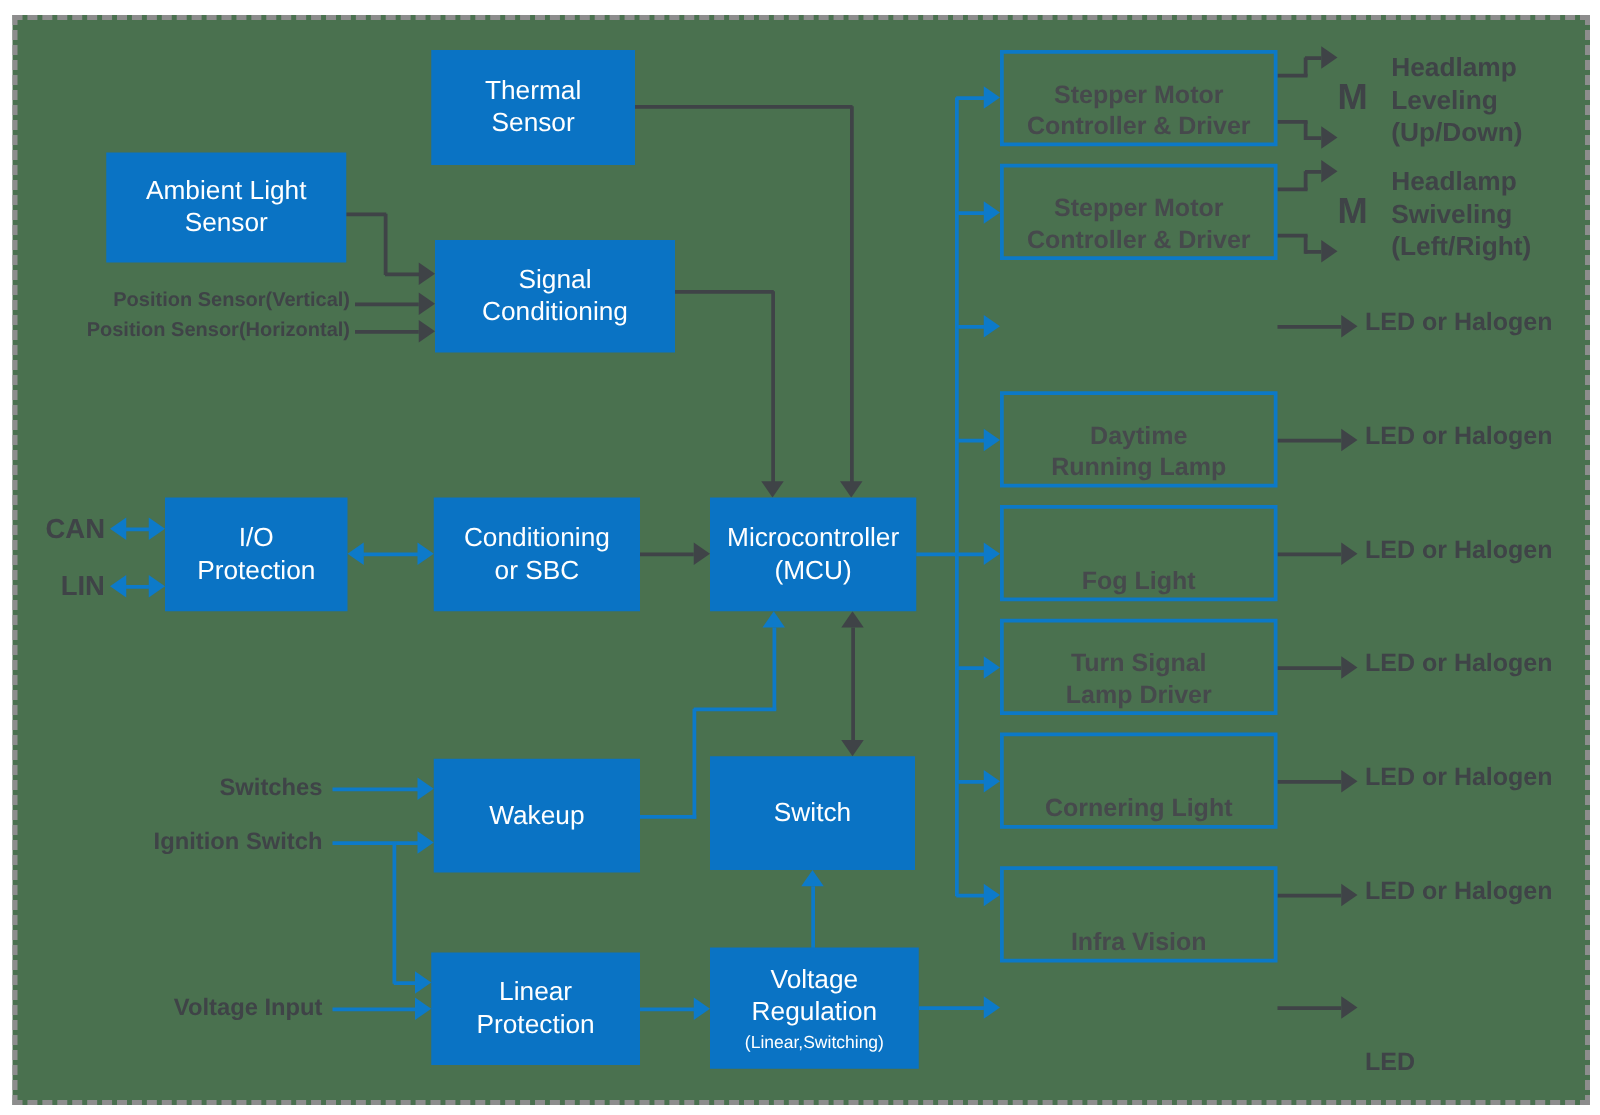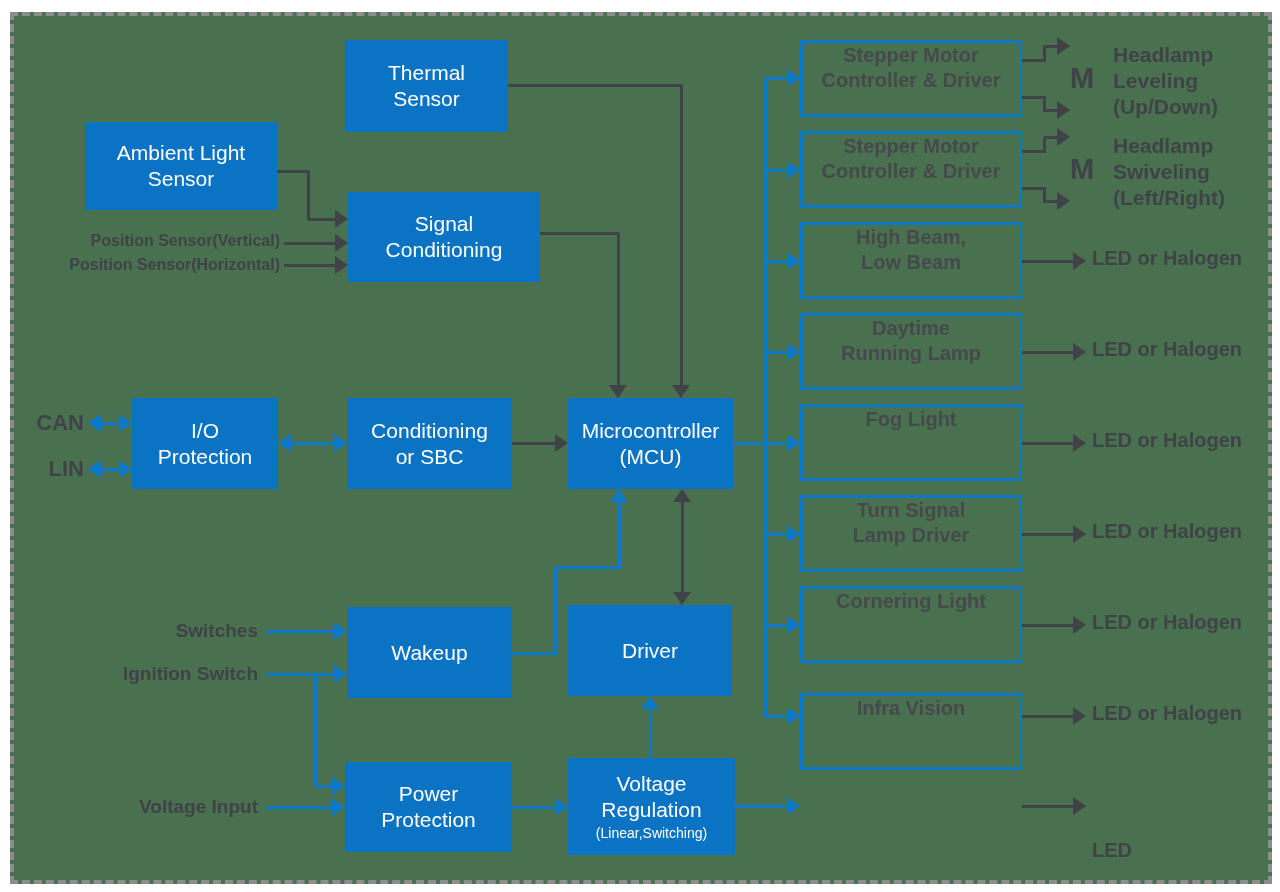--- a/index.html
+++ b/index.html
@@ -13,21 +13,21 @@
   }
   .bluebox{
     position:absolute;background:#0a73c4;color:#ffffff;
     display:flex;flex-direction:column;align-items:center;justify-content:center;
     text-align:center;font-size:21px;line-height:26px;white-space:pre-line;
   }
   .bluebox .sub{font-size:14px;line-height:17px;margin-top:2px;white-space:nowrap;}
   .module{
     position:absolute;left:800px;width:222px;height:77px;box-sizing:border-box;
     border:3px solid #0c79c7;color:#46494c;font-weight:700;
-    display:flex;align-items:flex-start;justify-content:center;text-align:center;
+    display:flex;align-items:flex-end;justify-content:center;text-align:center;
     font-size:20px;line-height:25px;white-space:pre-line;
   }
   .lbl{
     position:absolute;color:#3f4347;font-weight:700;white-space:pre-line;
   }
   .lbl.right{text-align:right;}
   .seg{position:absolute;}
   .seg.b{background:#0d7ac9;}
   .seg.d{background:#3f4347;}
   .arr{position:absolute;width:0;height:0;}
@@ -144,35 +144,33 @@
 Sensor</span></div>
   <div class="bluebox" style="left:348px;top:192px;width:192px;height:90px;"><span>Signal
 Conditioning</span></div>
   <div class="bluebox" style="left:132px;top:398px;width:146px;height:91px;"><span>I/O
 Protection</span></div>
   <div class="bluebox" style="left:347px;top:398px;width:165px;height:91px;"><span>Conditioning
 or SBC</span></div>
   <div class="bluebox" style="left:568px;top:398px;width:165px;height:91px;"><span>Microcontroller
 (MCU)</span></div>
   <div class="bluebox" style="left:347px;top:607px;width:165px;height:91px;"><span>Wakeup</span></div>
-  <div class="bluebox" style="left:568px;top:605px;width:164px;height:91px;"><span>Driver</span></div>
-  <div class="bluebox" style="left:345px;top:762px;width:167px;height:90px;"><span>Power
+  <div class="bluebox" style="left:568px;top:605px;width:164px;height:91px;"><span>Switch</span></div>
+  <div class="bluebox" style="left:345px;top:762px;width:167px;height:90px;"><span>Linear
 Protection</span></div>
   <div class="bluebox" style="left:568px;top:758px;width:167px;height:97px;">
     <span>Voltage
 Regulation</span>
     <span class="sub">(Linear,Switching)</span>
   </div>
 
   <div class="module" style="top:40px;"><span>Stepper Motor
 Controller &amp; Driver</span></div>
   <div class="module" style="top:131px;"><span>Stepper Motor
 Controller &amp; Driver</span></div>
-  <div class="module" style="top:222px;"><span>High Beam,
-Low Beam</span></div>
   <div class="module" style="top:313px;"><span>Daytime
 Running Lamp</span></div>
   <div class="module" style="top:404px;"><span>Fog Light</span></div>
   <div class="module" style="top:495px;"><span>Turn Signal
 Lamp Driver</span></div>
   <div class="module" style="top:586px;"><span>Cornering Light</span></div>
   <div class="module" style="top:693px;"><span>Infra Vision</span></div>
 
   <div class="lbl right" style="left:18px;top:410px;width:66px;font-size:22px;">CAN</div>
   <div class="lbl right" style="left:18px;top:456px;width:66px;font-size:22px;">LIN</div>

